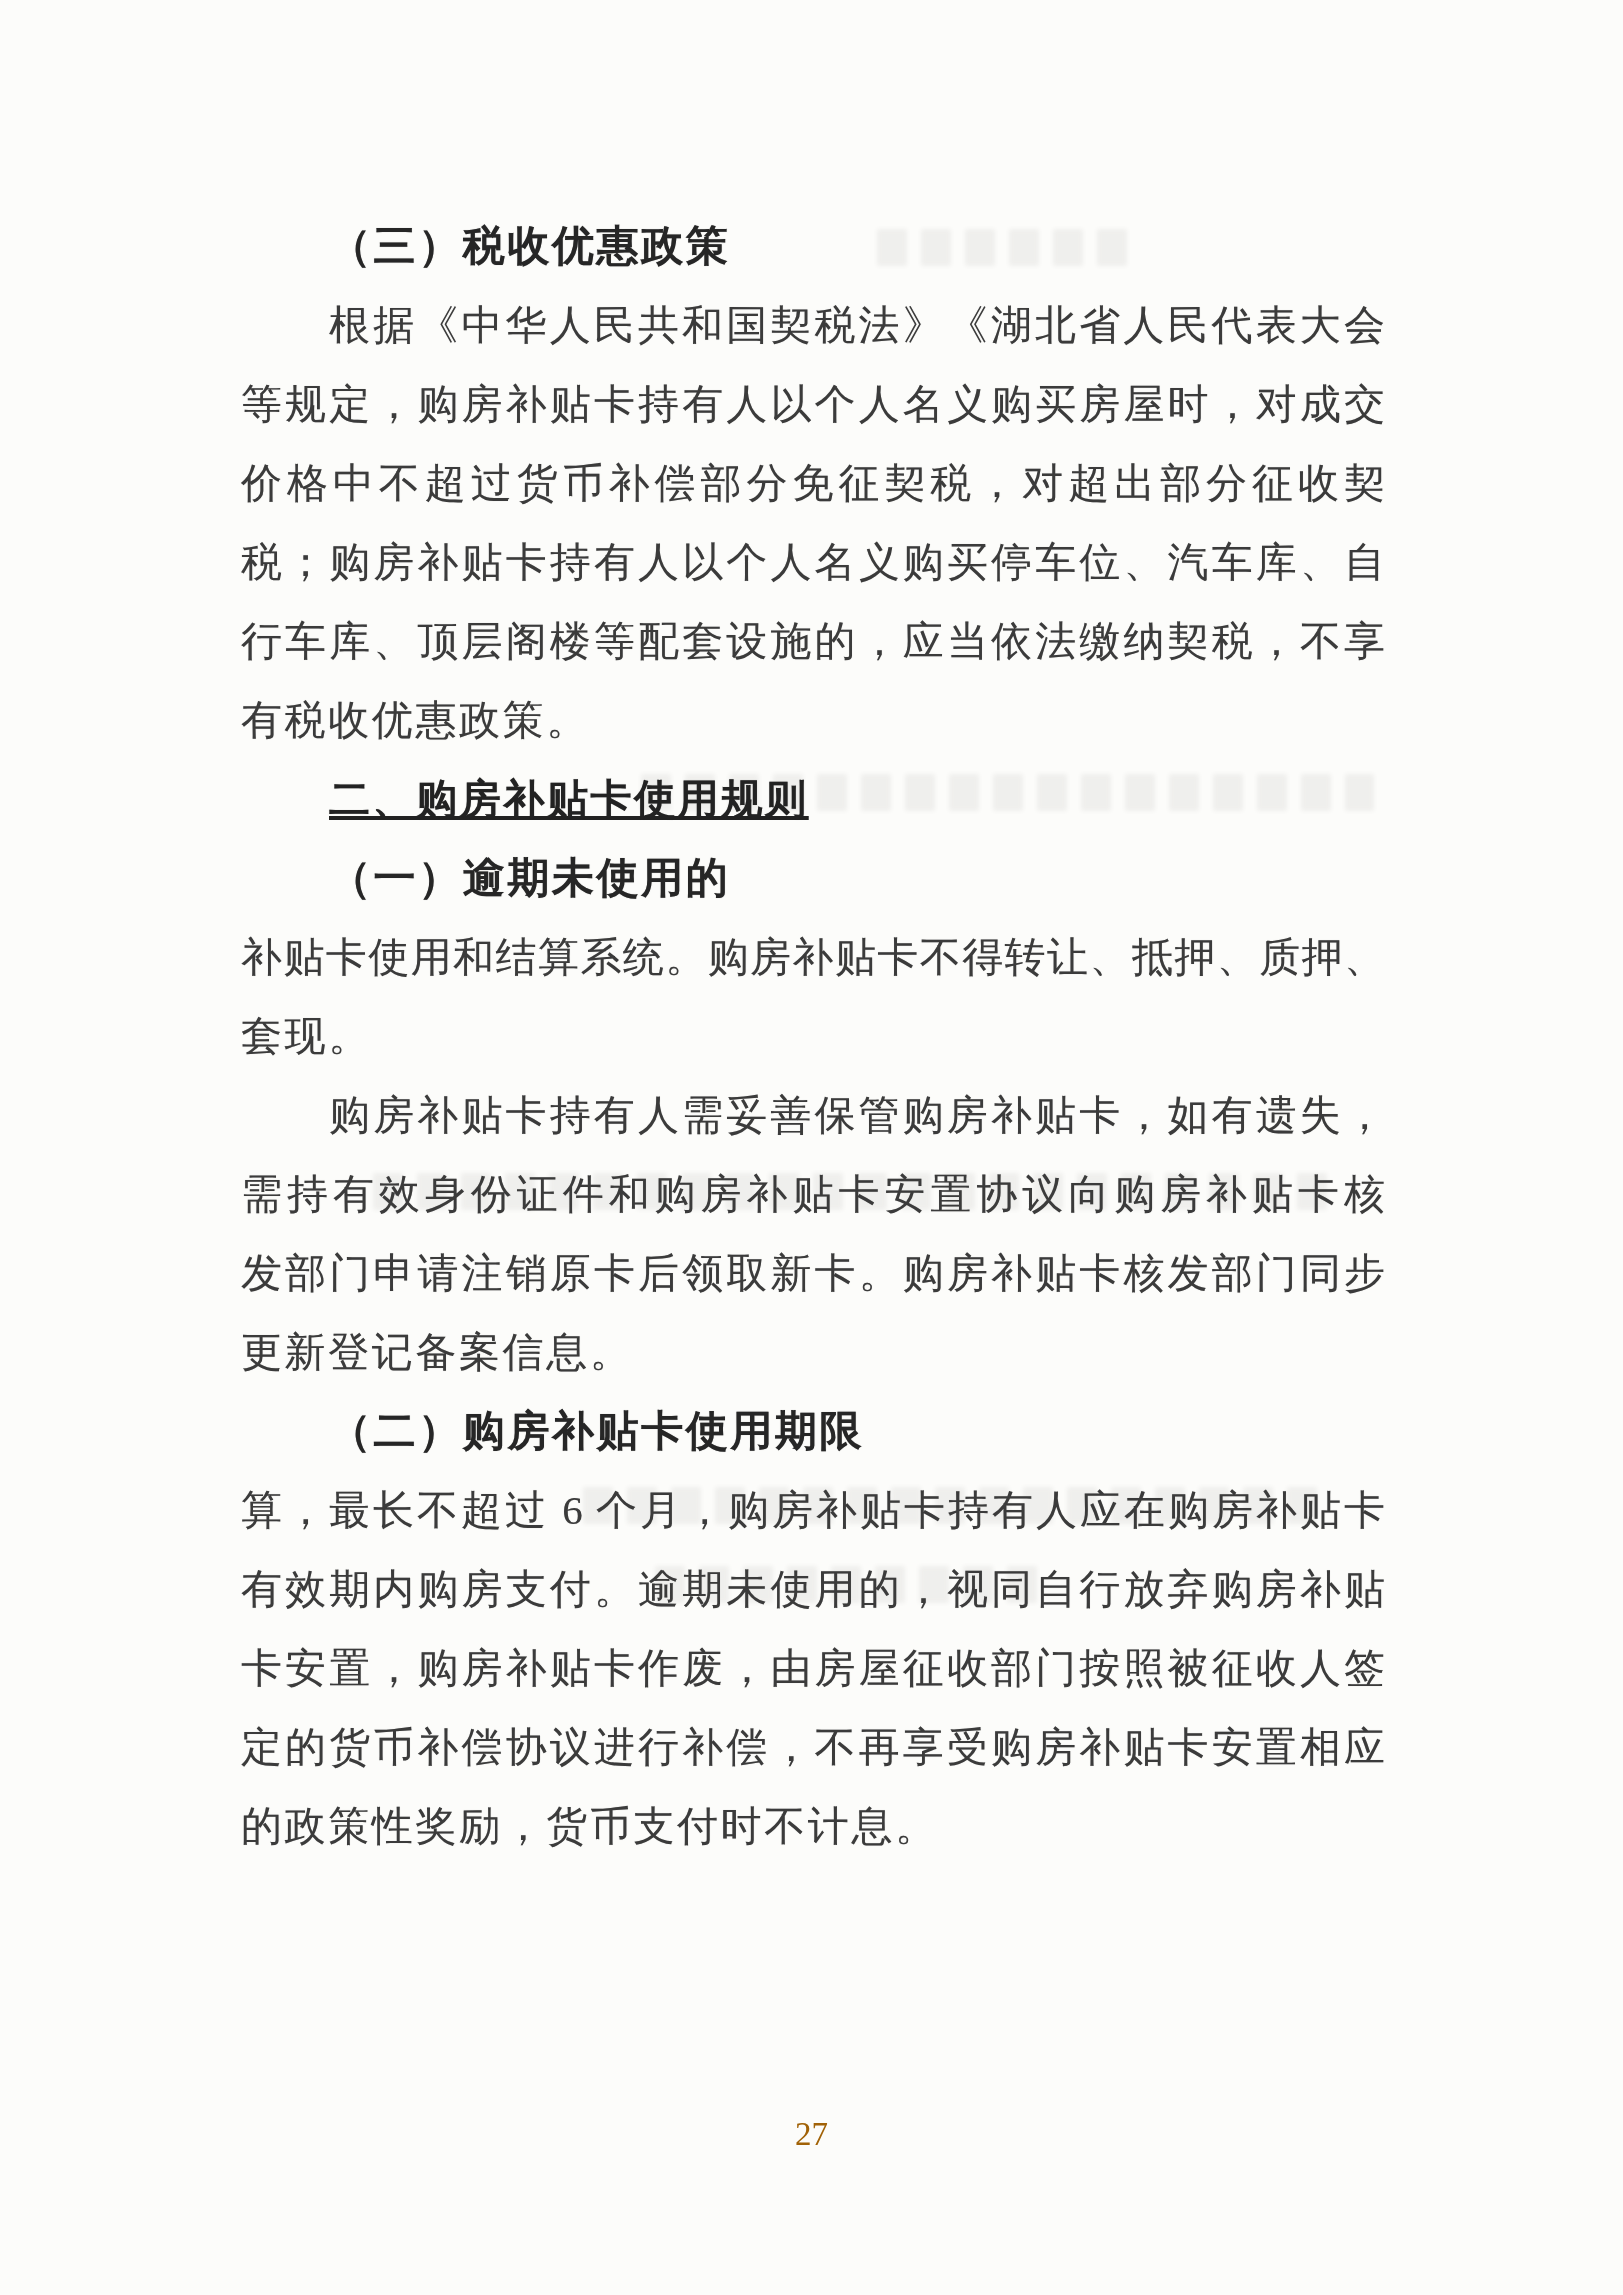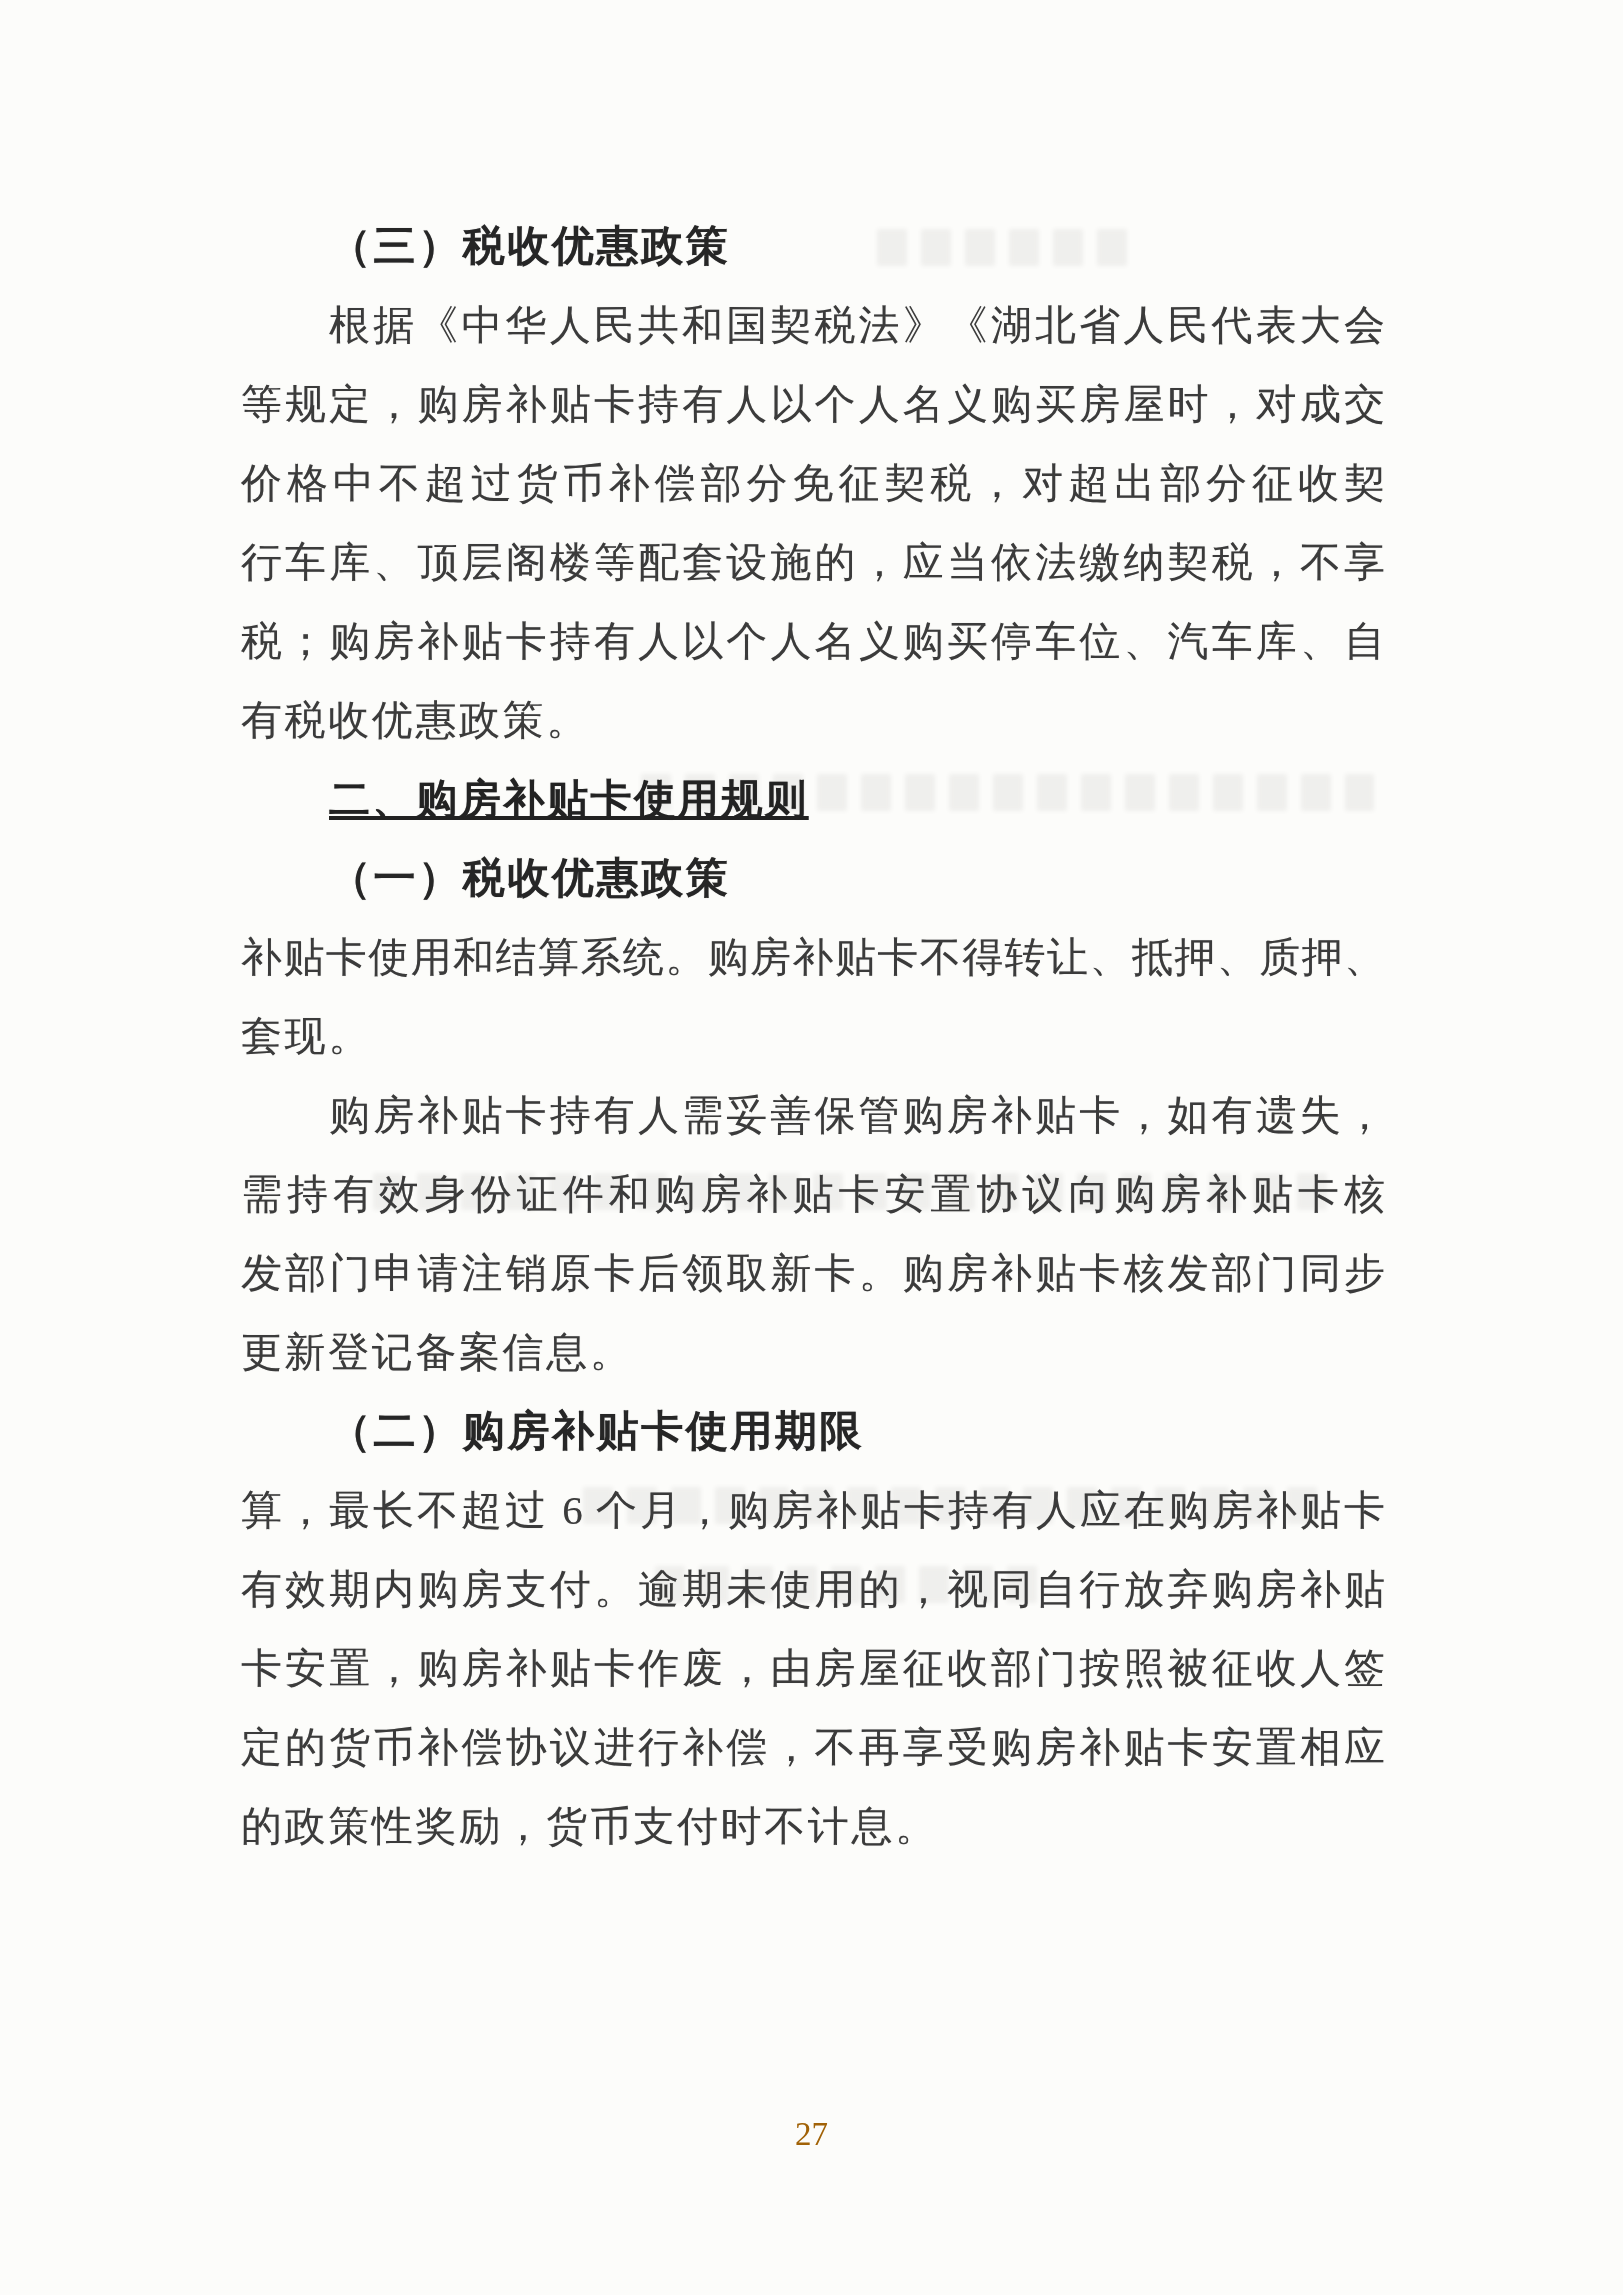--- a/index.html
+++ b/index.html
@@ -79,25 +79,25 @@
   <div class="ghost g2"></div>
   <div class="ghost g3"></div>
   <div class="ghost g4"></div>
   <div class="ghost g5"></div>
 
   <div class="text-block" id="content">
       <div class="line indent h-kai">（三）税收优惠政策</div>
       <div class="line body indent full">根据《中华人民共和国契税法》《湖北省人民代表大会</div>
       <div class="line body full">等规定，购房补贴卡持有人以个人名义购买房屋时，对成交</div>
       <div class="line body full">价格中不超过货币补偿部分免征契税，对超出部分征收契</div>
+      <div class="line body full">税；购房补贴卡持有人以个人名义购买停车位、汽车库、自</div>
       <div class="line body full">行车库、顶层阁楼等配套设施的，应当依法缴纳契税，不享</div>
-      <div class="line body full">税；购房补贴卡持有人以个人名义购买停车位、汽车库、自</div>
       <div class="line body end">有税收优惠政策。</div>
       <div class="line indent h-hei">二、购房补贴卡使用规则</div>
-      <div class="line indent h-kai">（一）税收优惠政策</div>
+      <div class="line indent h-kai">（一）逾期未使用的</div>
       <div class="line body full">补贴卡使用和结算系统。购房补贴卡不得转让、抵押、质押、</div>
       <div class="line body end">套现。</div>
       <div class="line body indent full">购房补贴卡持有人需妥善保管购房补贴卡，如有遗失，</div>
       <div class="line body full">需持有效身份证件和购房补贴卡安置协议向购房补贴卡核</div>
       <div class="line body full">发部门申请注销原卡后领取新卡。购房补贴卡核发部门同步</div>
       <div class="line body end">更新登记备案信息。</div>
       <div class="line indent h-kai">（二）购房补贴卡使用期限</div>
       <div class="line body full">算，最长不超过 6 个月，购房补贴卡持有人应在购房补贴卡</div>
       <div class="line body full">有效期内购房支付。逾期未使用的，视同自行放弃购房补贴</div>
       <div class="line body full">卡安置，购房补贴卡作废，由房屋征收部门按照被征收人签</div>

